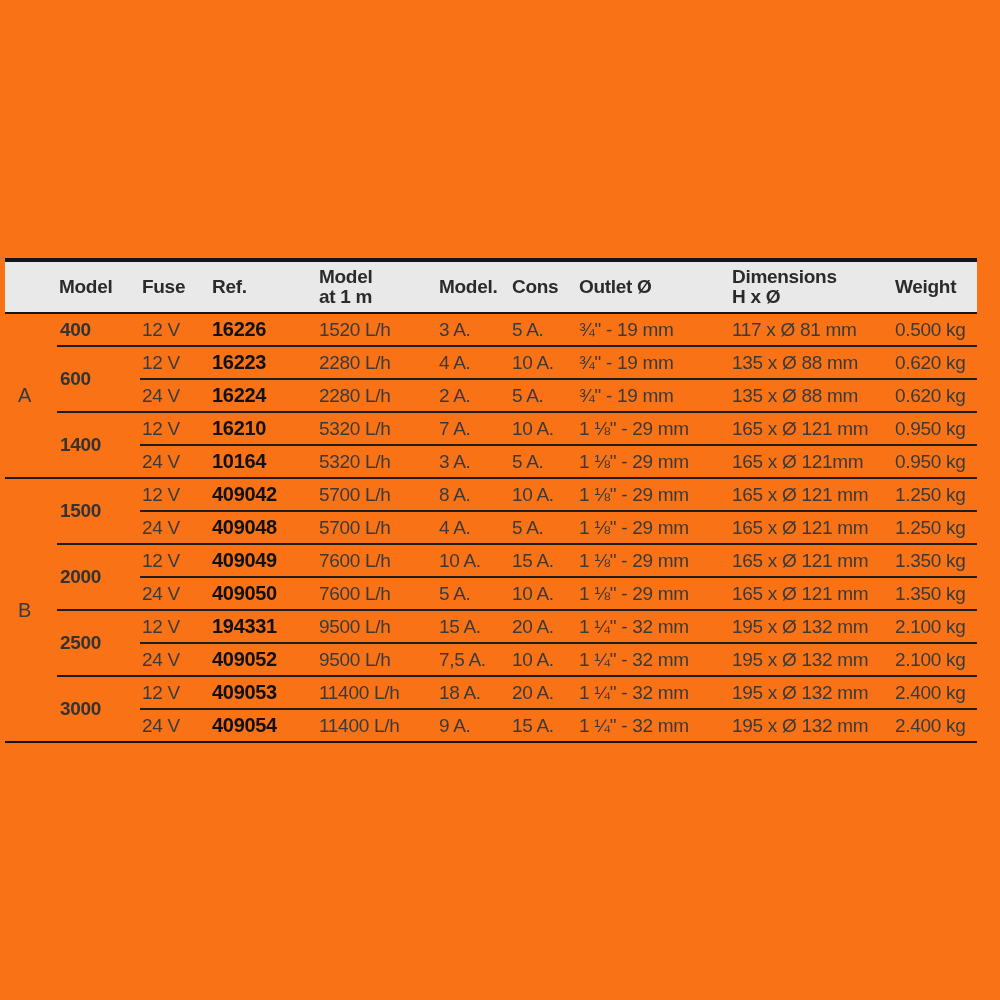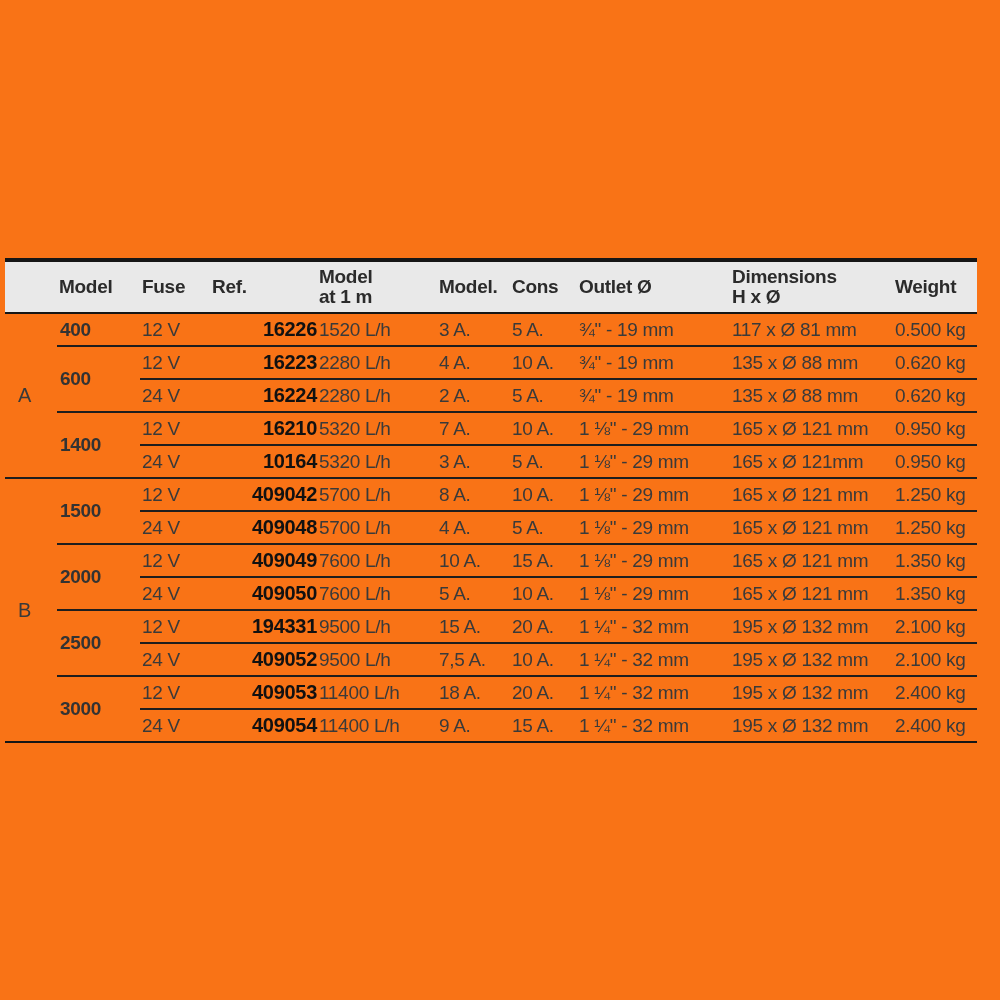--- a/index.html
+++ b/index.html
@@ -68,21 +68,20 @@
   }
   td.model-cell {
     font-weight: 700;
     color: #333333;
     padding-left: 3px;
   }
   td.ref-cell {
     font-weight: 700;
     color: #111111;
     font-size: 20px;
-    text-align: right;
   }
   
   td.bt { border-top: 2px solid #1e1e1e; }
 </style>
 </head>
 <body>
 
 <div class="page">
   <table class="spec">
     <colgroup>

